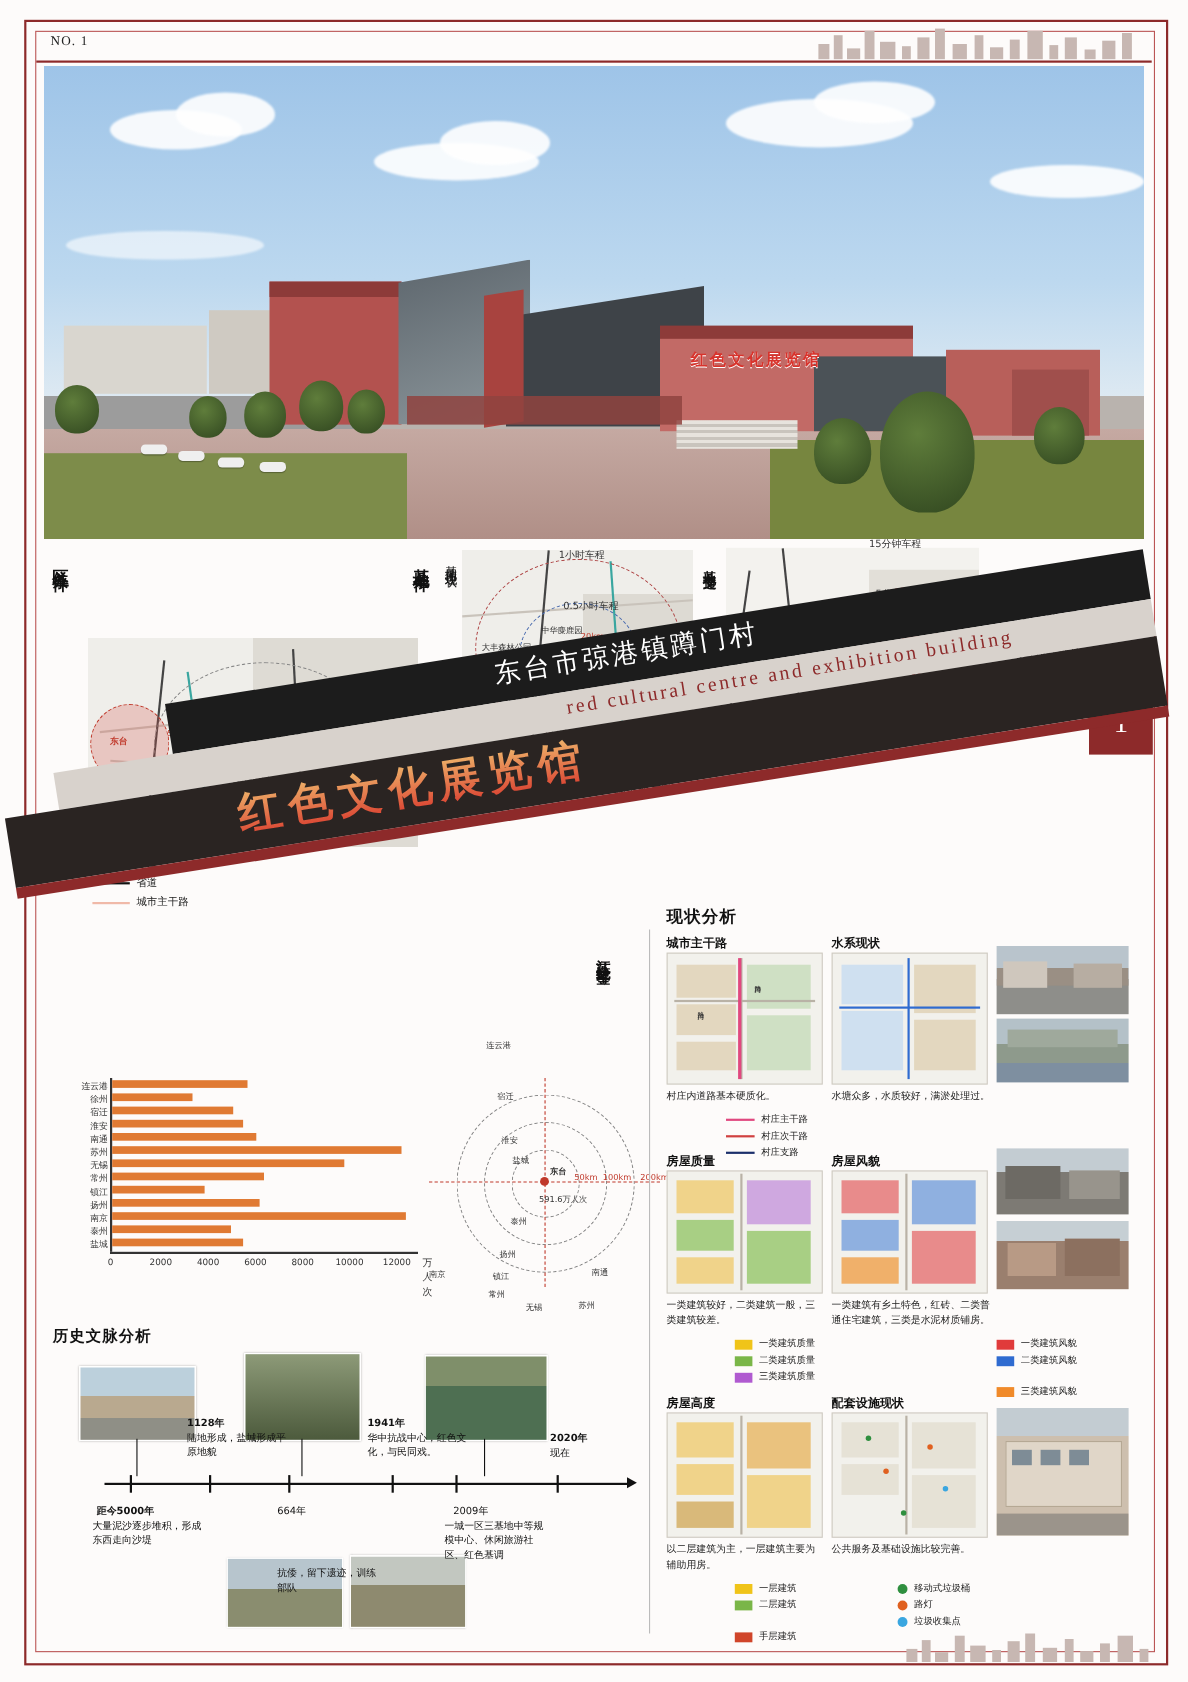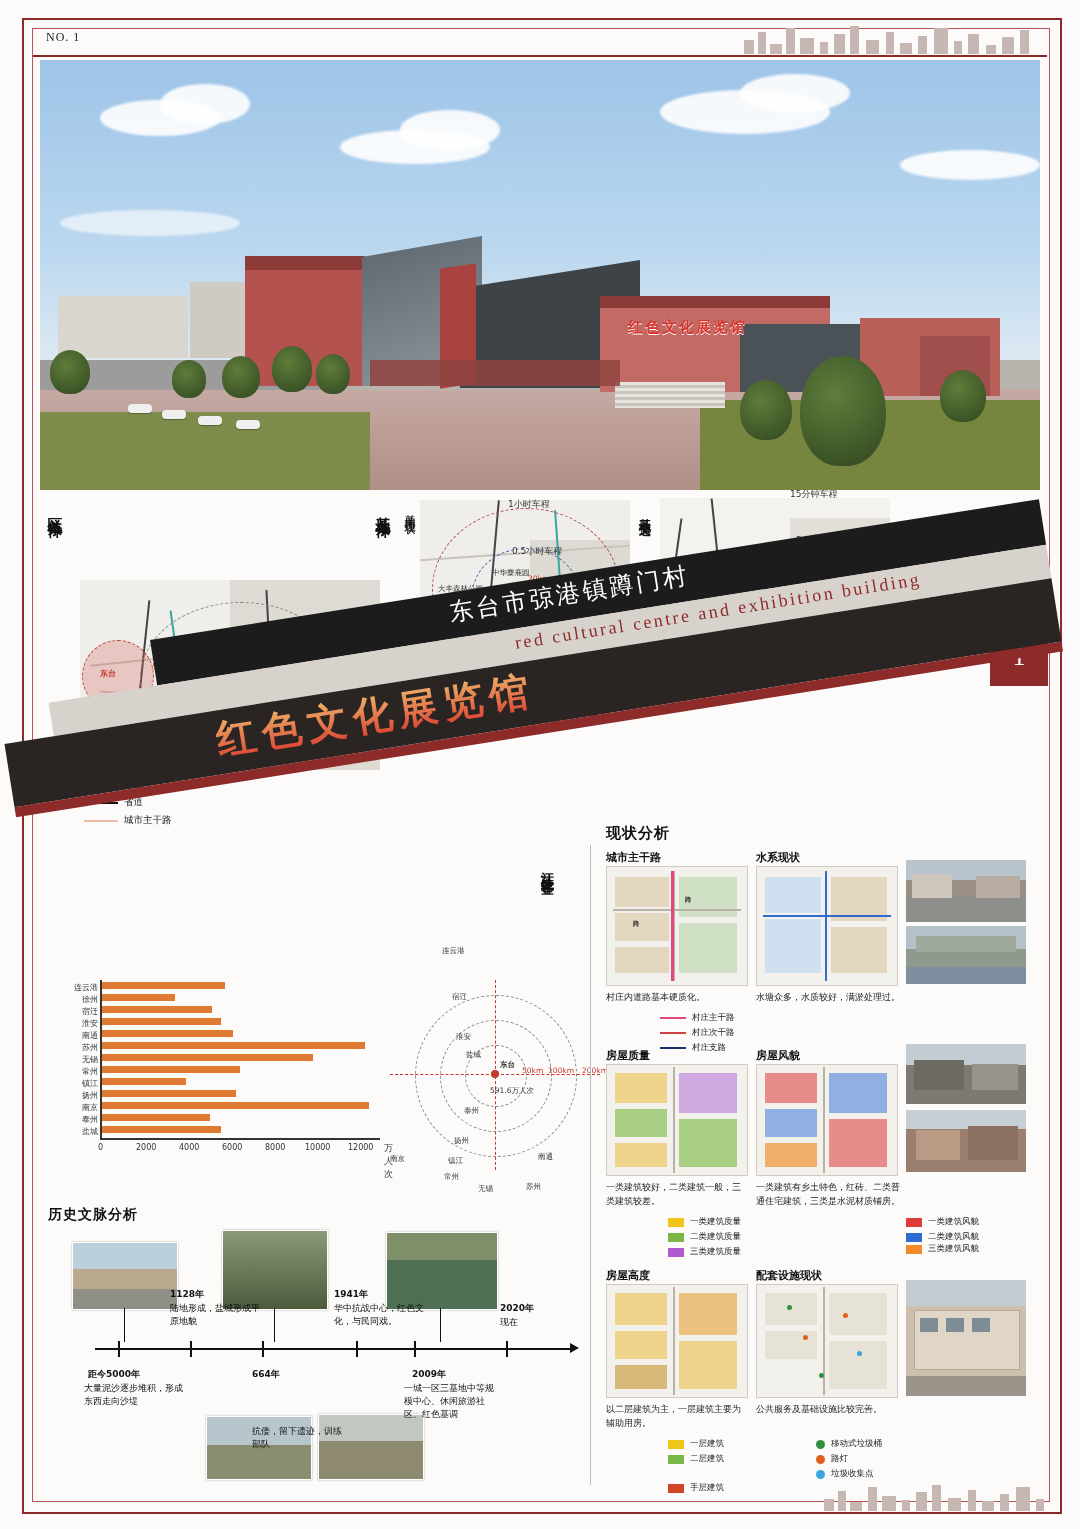--- a/index.html
+++ b/index.html
@@ -439,21 +439,21 @@
     <div class="legend-row">
       <span class="legend-sw" style="background:#b05ad0"></span>
       <span style="font-size:8.5px">三类建筑质量</span>
     </div>
   </div>
   <div style="position:absolute;left:906px;top:1216px;">
     <div class="legend-row" style="margin-bottom:3px">
       <span class="legend-sw" style="background:#e03b3b"></span>
       <span style="font-size:8.5px">一类建筑风貌</span>
     </div>
-    <div class="legend-row" style="margin-bottom:0">
+    <div class="legend-row" style="margin-bottom:16px">
       <span class="legend-sw" style="background:#2f6bd0"></span>
       <span style="font-size:8.5px">二类建筑风貌</span>
     </div>
     <div class="legend-row">
       <span class="legend-sw" style="background:#f08a2a"></span>
       <span style="font-size:8.5px">三类建筑风貌</span>
     </div>
   </div>
 
   <div class="subttl" style="left:606px;top:1268px;">房屋高度</div>
@@ -539,18 +539,18 @@
 
   <div class="tl-txt" style="left:170px;top:1288px;font-weight:bold;">1128年</div>
   <div class="tl-txt" style="left:170px;top:1302px;width:92px;">陆地形成，盐城形成平原地貌</div>
   <div class="tl-txt" style="left:334px;top:1288px;font-weight:bold;">1941年</div>
   <div class="tl-txt" style="left:334px;top:1302px;width:90px;">华中抗战中心，红色文化，与民同戏。</div>
   <div class="tl-txt" style="left:500px;top:1302px;font-weight:bold;">2020年</div>
   <div class="tl-txt" style="left:500px;top:1316px;">现在</div>
 
   <div class="tl-txt" style="left:88px;top:1368px;font-weight:bold;">距今5000年</div>
   <div class="tl-txt" style="left:84px;top:1382px;width:106px;">大量泥沙逐步堆积，形成东西走向沙堤</div>
-  <div class="tl-txt" style="left:252px;top:1368px;font-weight:bold;">664年</div>
+  <div class="tl-txt" style="left:252px;top:1368px;font-weight:normal;">664年</div>
   <div class="tl-txt" style="left:252px;top:1382px;width:92px;margin-top:43px;">抗倭，留下遗迹，训练部队</div>
-  <div class="tl-txt" style="left:412px;top:1368px;font-weight:bold;">2009年</div>
+  <div class="tl-txt" style="left:412px;top:1368px;font-weight:normal;">2009年</div>
   <div class="tl-txt" style="left:404px;top:1382px;width:96px;">一城一区三基地中等规模中心、休闲旅游社区、红色基调</div>
 
 </div>
 
 </body></html>

